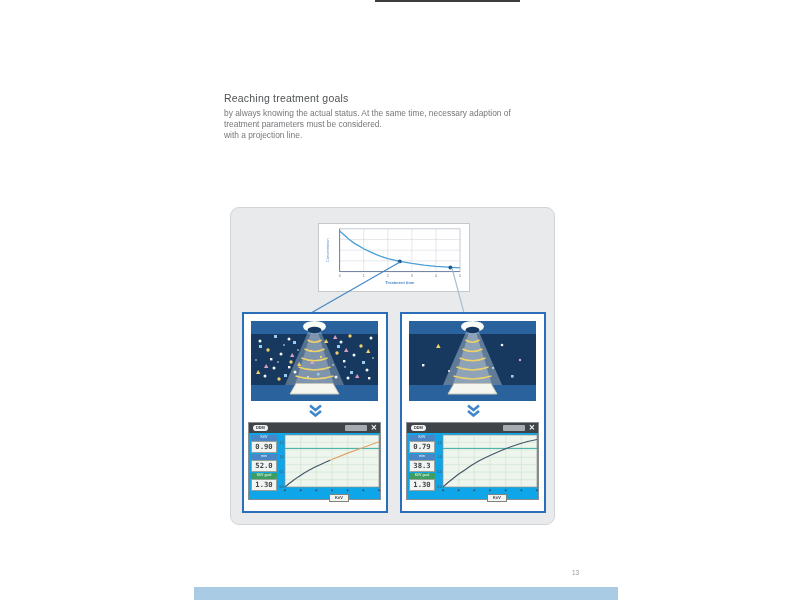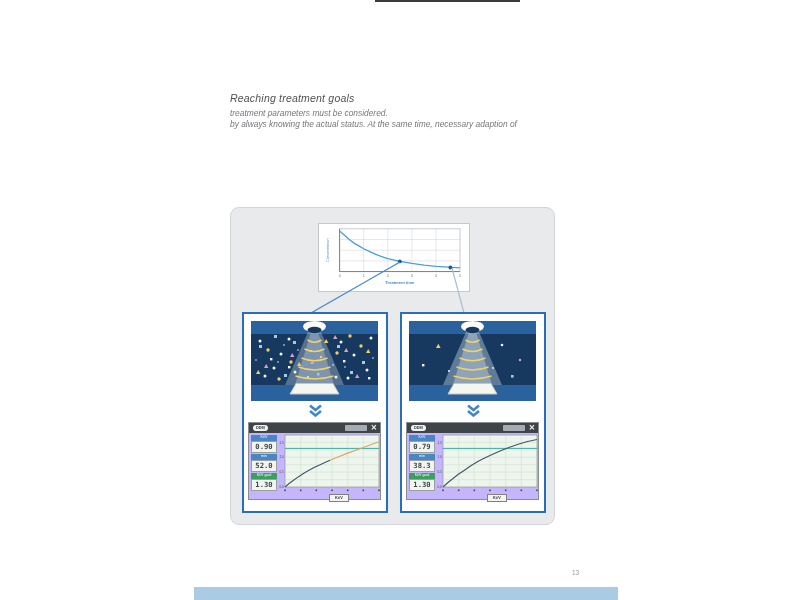--- a/index.html
+++ b/index.html
@@ -1,58 +1,59 @@
 <!DOCTYPE html>
 <html><head>
 <meta charset="utf-8">
 <style>
   html,body{margin:0;padding:0;}
   body{width:800px;height:600px;background:#ffffff;font-family:"Liberation Sans",sans-serif;position:relative;overflow:hidden;}
   .abs{position:absolute;}
   #top-mark{left:375px;top:0;width:145px;height:2px;background:#3c3c3c;}
-  #text-block{left:230px;top:92px;width:370px;font-style:italic;}
+  #text-block{left:224px;top:92px;width:370px;}
   #page-title{font-size:10.5px;font-weight:400;color:#4f5254;margin:0 0 4px 0;letter-spacing:.2px;}
   #body-text{font-size:8.4px;line-height:11.1px;color:#75777a;}
   #body-text div{white-space:nowrap;}
   #figure-box{left:230px;top:207px;width:325px;height:318px;background:#e9eaec;border:1px solid #d3d4d7;border-radius:9px;box-sizing:border-box;}
   #overview-card{left:318px;top:223px;width:152px;height:69px;background:#ffffff;border:1px solid #c6c8cc;box-sizing:border-box;}
   #overview-plot{width:150px;height:67px;display:block;}
   #connector-svg{left:0;top:0;width:800px;height:600px;pointer-events:none;}
   .panel{top:312px;width:146px;height:201px;background:#ffffff;border:2px solid #2a6db8;box-sizing:border-box;}
   #panel-left{left:242px;}
   #panel-right{left:400px;}
   .scene{left:7px;top:7px;width:127px;height:80px;}
   .chevron{left:0;right:0;top:89px;text-align:center;height:14px;}
   .monitor{left:4px;top:108px;width:133px;height:78px;background:#b9bec2;border:1px solid #8a8e92;box-sizing:border-box;}
   .mon-top{position:absolute;left:0;top:0;right:0;height:10px;background:#3f4449;display:flex;align-items:center;}
   .ddm-pill{margin-left:4px;height:6.6px;line-height:6.8px;padding:0 3px;background:#f2f3f2;border-radius:3.5px;font-size:3.9px;font-weight:bold;color:#2f3337;}
   .settings-btn{margin-left:auto;width:22px;height:6.5px;border-radius:1px;background:linear-gradient(180deg,#a6acb1 0%,#a6acb1 44%,#868c91 44%,#868c91 58%,#a6acb1 58%);}
   .close-x{margin:0 3px 0 4px;color:#f2f2f2;font-size:7.5px;font-weight:bold;line-height:10px;}
-  .mon-body{position:absolute;left:0;top:10px;right:0;bottom:0;background:#c4b5fd;}
+  .mon-body{position:absolute;left:0;top:10px;right:0;bottom:0;background:#0ea5e9;}
   .sidebar{position:absolute;left:2px;top:2px;width:26px;}
   .fld{margin-bottom:1px;}
   .fld-label{height:5.6px;line-height:5.9px;text-align:center;font-size:3.6px;color:#ffffff;overflow:hidden;}
   .fld-label.blue{background:#4a86c6;}
   .fld-label.green{background:#3d9e62;}
   .fld-value{height:10.5px;line-height:10.5px;background:#f2f4f1;border:0.5px solid #9aa09a;text-align:center;font-family:"DejaVu Sans Mono",monospace;font-size:7.2px;font-weight:bold;color:#41464a;}
   .mon-plot{position:absolute;left:28px;top:0;width:104px;height:60px;}
   .ktv-tab{position:absolute;left:80px;top:60.5px;width:18px;height:6.5px;line-height:6.7px;background:#f4f5f3;border:0.5px solid #7e837e;text-align:center;font-size:3.9px;font-weight:bold;color:#3c4043;}
   #page-number{left:572px;top:569px;font-size:6.5px;color:#97989a;}
   #footer-bar{left:194px;top:587px;width:424px;height:13px;background:#a9cbe3;}
 </style>
 </head>
 <body>
 
 <div class="abs" id="top-mark"></div>
 
 <div class="abs" id="text-block">
   <h1 id="page-title">Reaching treatment goals</h1>
   <div id="body-text">
+      <div>by always knowing the actual status. At the same time, necessary adaption of</div>
       <div>treatment parameters must be considered.</div>
-      <div>by always knowing the actual status. At the same time, necessary adaption of</div>
+      <div>with a projection line.</div>
     </div>
 </div>
 
 <div class="abs" id="figure-box"></div>
 
 <div class="abs" id="overview-card">
   <svg id="overview-plot" viewBox="0 0 152 69">
       <rect x="20" y="5" width="124" height="44" fill="#ffffff" stroke="#aab2c0" stroke-width="0.7"></rect>
       <line x1="44.8" y1="5" x2="44.8" y2="49" stroke="#c9cfd8" stroke-width="0.5"></line>
       <line x1="69.6" y1="5" x2="69.6" y2="49" stroke="#c9cfd8" stroke-width="0.5"></line>

